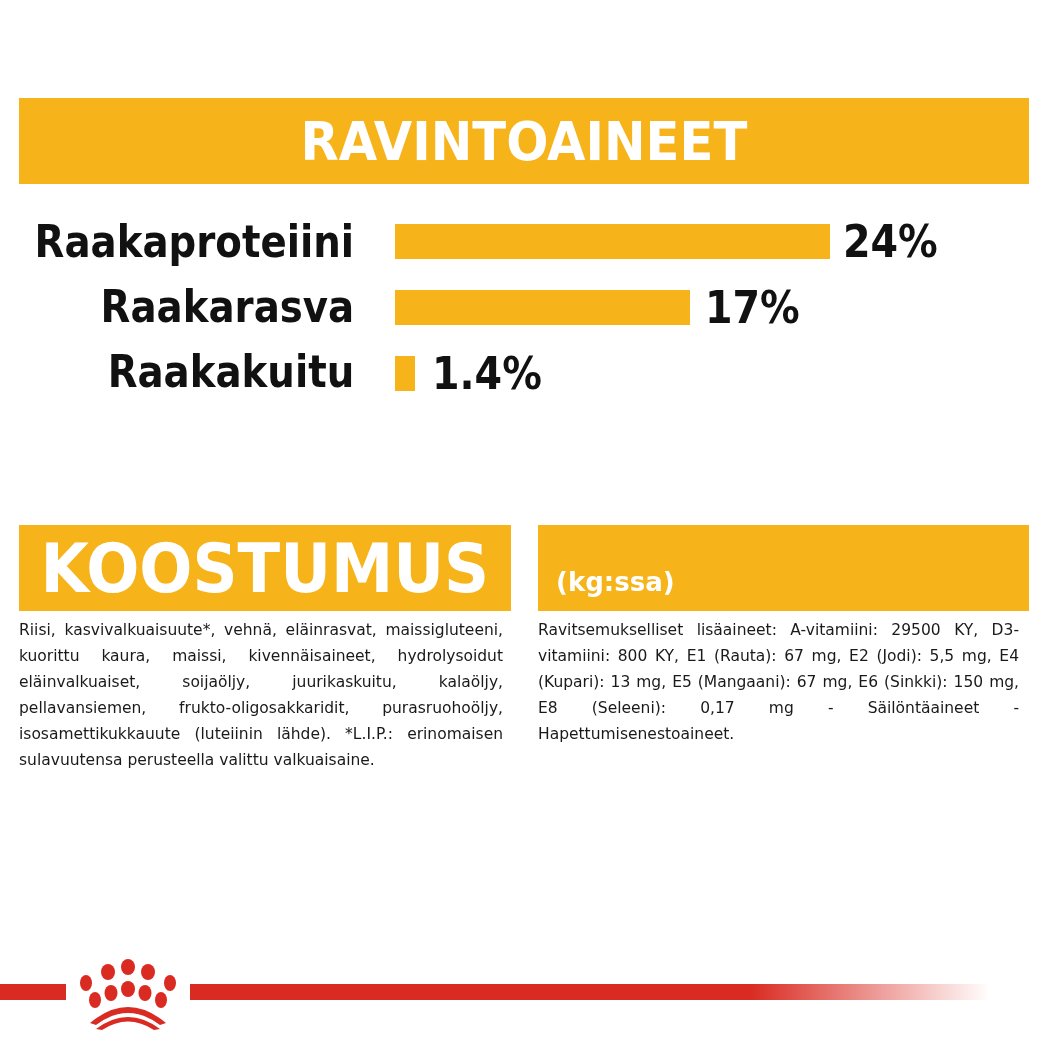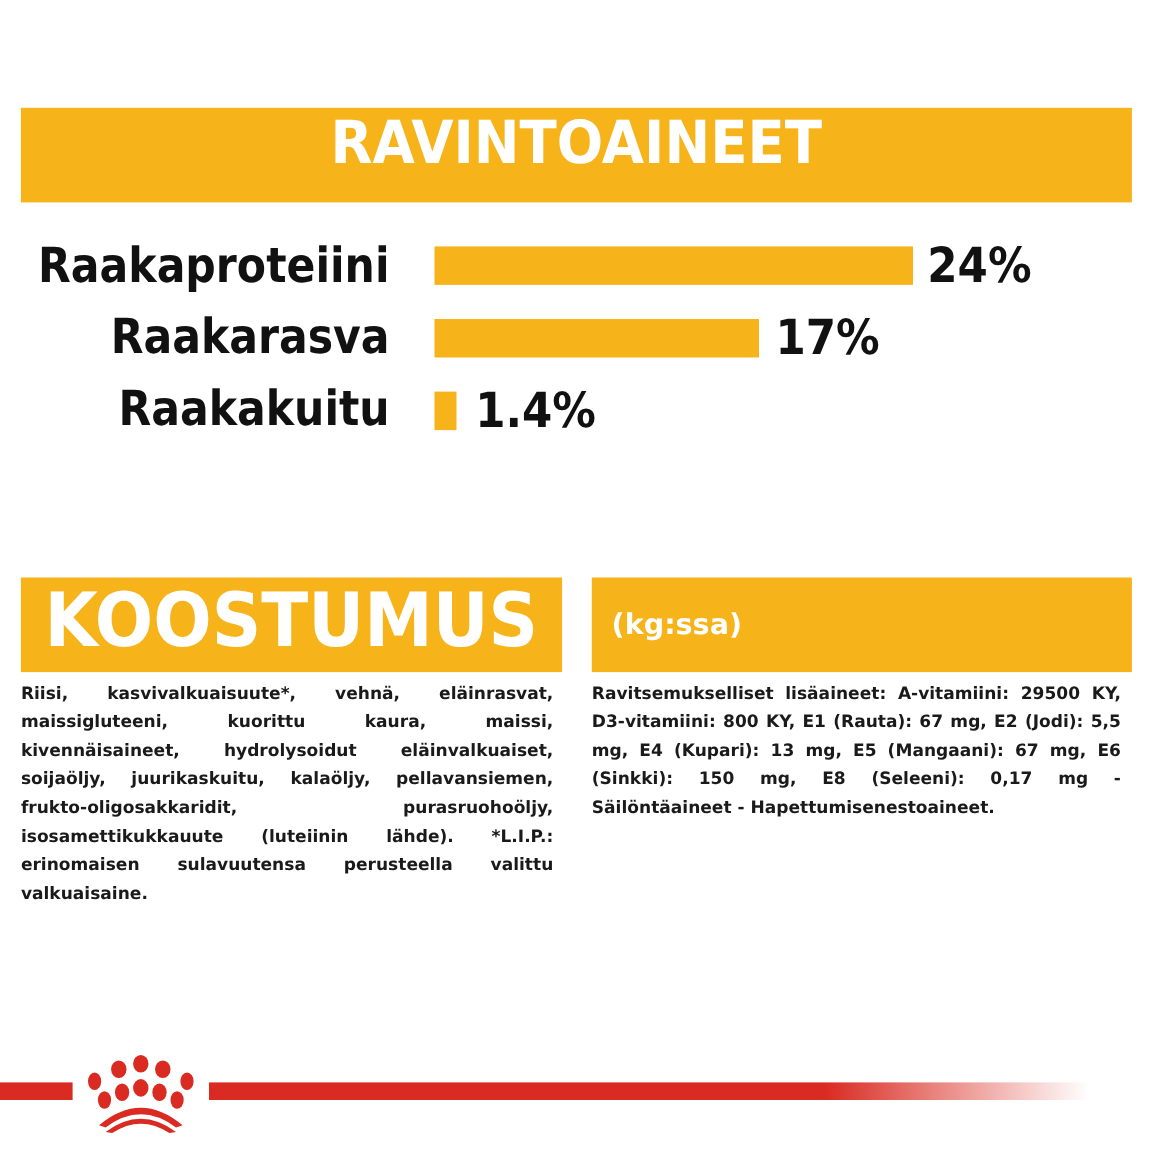--- a/index.html
+++ b/index.html
@@ -1,27 +1,27 @@
 <!DOCTYPE html>
 <html><head>
 <meta charset="utf-8">
 <style>
   html, body { margin:0; padding:0; background:#ffffff; }
   body { width:1049px; height:1049px; position:relative; overflow:hidden; font-family:"DejaVu Sans", sans-serif; }
-  .banner { position:absolute; background:#f7b31a; color:#ffffff; font-family:"DejaVu Sans", sans-serif; font-weight:bold; display:flex; align-items:flex-start; justify-content:center; }
+  .banner { position:absolute; background:#f7b31a; color:#ffffff; font-family:"DejaVu Sans", sans-serif; font-weight:bold; display:flex; align-items:center; justify-content:center; }
   #main-banner { left:19px; top:98px; width:1010px; height:86px; font-size:54px; letter-spacing:0px; transform-origin:center; }
   #main-banner span { display:inline-block; transform:scaleX(0.92); }
   .row-label { position:absolute; right:695px; font-weight:bold; font-size:44px; color:#111; white-space:nowrap; line-height:1; transform:scaleX(0.88); transform-origin:right center; }
   .bar { position:absolute; left:395px; height:35px; background:#f7b31a; }
   .val { position:absolute; font-weight:bold; font-size:44px; color:#111; line-height:1; transform:scaleX(0.9); transform-origin:left center; }
   #koost-banner { left:19px; top:525px; width:492px; height:86px; font-size:68px; }
   #koost-banner span { display:inline-block; transform:scaleX(0.92); }
   #lisa-banner { left:538px; top:525px; width:491px; height:86px; font-size:54px; justify-content:flex-start; padding-left:6px; box-sizing:border-box; }
   #lisa-banner .small { font-size:26px; margin-left:12px; margin-top:28px; }
-  .para { position:absolute; font-family:"DejaVu Sans", sans-serif; font-size:15.5px; line-height:26px; color:#1a1a1a; text-align:justify;font-weight:bold; }
+  .para { position:absolute; font-family:"DejaVu Sans", sans-serif; font-size:15.5px; line-height:26px; color:#1a1a1a; text-align:justify; }
   #koost-text { left:19px; top:617px; width:484px; }
   #lisa-text { left:538px; top:617px; width:481px; }
   .rule { position:absolute; top:984px; height:16px; }
   #rule-left { left:0; width:66px; background:#d92b22; }
   #rule-right { left:190px; width:800px; background:linear-gradient(to right, #d92b22 0%, #d92b22 70%, rgba(217,43,34,0.4) 88%, rgba(217,43,34,0) 100%); }
   #crown { position:absolute; left:68px; top:955px; width:120px; height:75px; }
 </style>
 </head>
 <body>
 

